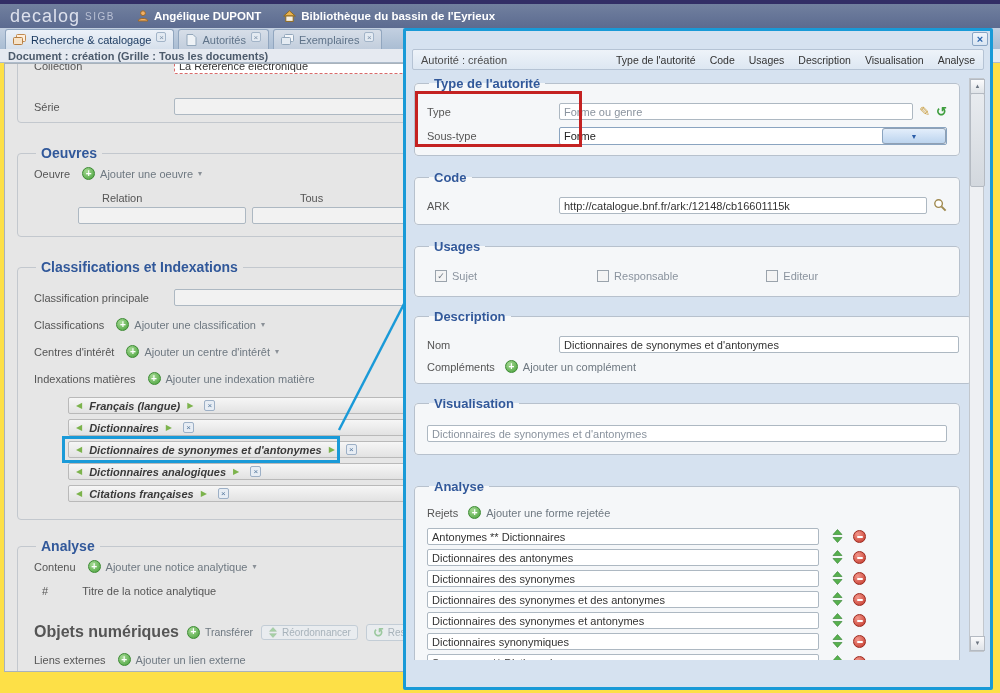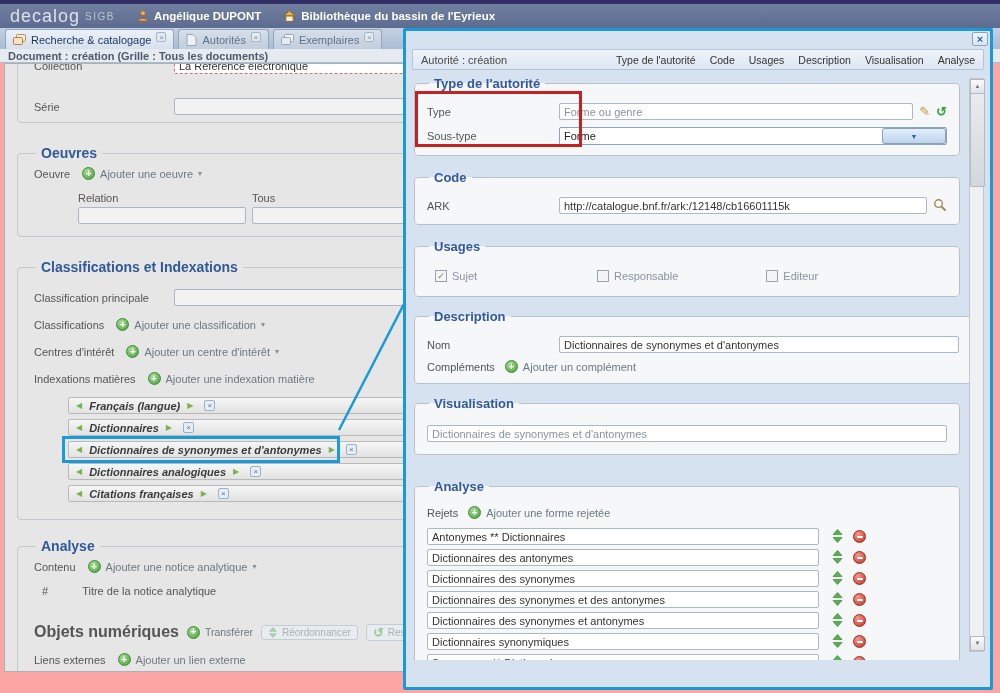--- a/index.html
+++ b/index.html
@@ -1,16 +1,16 @@
 <!DOCTYPE html>
 <html><head>
 <meta charset="utf-8">
 <style>
   html,body{margin:0;padding:0;}
-  .page{position:relative;width:1000px;height:693px;overflow:hidden;background:#fca5a5;
+  .page{position:relative;width:1000px;height:693px;overflow:hidden;background:#fde047;
         font-family:"Liberation Sans",sans-serif;font-size:11px;color:#444;}
   
   .topbar{position:absolute;left:0;top:0;width:1000px;height:28px;box-sizing:border-box;
           background:linear-gradient(#71809f,#5c6b90);border-top:4px solid #322e66;
           display:flex;align-items:center;padding:0 10px;}
   .logo{font-size:18px;color:#dde1ed;letter-spacing:1px;}
   .logo-suffix{font-size:10px;color:#b9c0d4;letter-spacing:1.5px;margin-left:5px;}
   .hgroup{display:flex;align-items:center;gap:5px;margin-left:22px;color:#fff;font-weight:bold;font-size:11.5px;}
   
   .tabbar{position:absolute;left:0;top:28px;width:1000px;height:21px;
@@ -49,21 +49,21 @@
           padding:0 7px;box-sizing:border-box;}
   .tagtext{font-style:italic;font-weight:bold;color:#3a3a3a;}
   .tarr{color:#7cb34c;font-size:8px;}
   .tclose2{display:inline-block;width:11px;height:11px;background:#e7edf4;border:1px solid #9db0c6;
            border-radius:2px;color:#54779c;font-size:8px;line-height:10px;text-align:center;
            margin-left:4px;box-sizing:border-box;}
   .hlbox{position:absolute;left:-7px;top:-6px;width:278px;height:27px;border:3px solid #1a9ad8;
          box-sizing:border-box;pointer-events:none;}
   .chip{display:inline-flex;align-items:center;gap:4px;border:1px solid #c3cdd6;border-radius:3px;
         background:#e9ecef;color:#a7b2ba;font-size:10px;padding:1px 6px;white-space:nowrap;}
-  .collab{color:#555;}
+  .collab{color:#555;margin-left:24px;}
   .faintrow{height:5px;overflow:hidden;color:#8a9097;font-size:10px;display:flex;}
   
   .connector{position:absolute;left:0;top:0;z-index:5;pointer-events:none;}
   
   .modal{position:absolute;left:403px;top:28px;width:590px;height:662px;box-sizing:border-box;
          border:3px solid #199ad7;border-radius:2px;background:#d6e2f0;z-index:10;}
   .m-top{position:relative;height:18px;}
   .m-close{position:absolute;right:2px;top:1px;width:16px;height:14px;
            background:linear-gradient(#f0f5fb,#d9e5f2);border:1px solid #8aa5c4;border-radius:2px;
            color:#2a64ad;font-weight:bold;font-size:11px;line-height:12px;text-align:center;box-sizing:border-box;}

